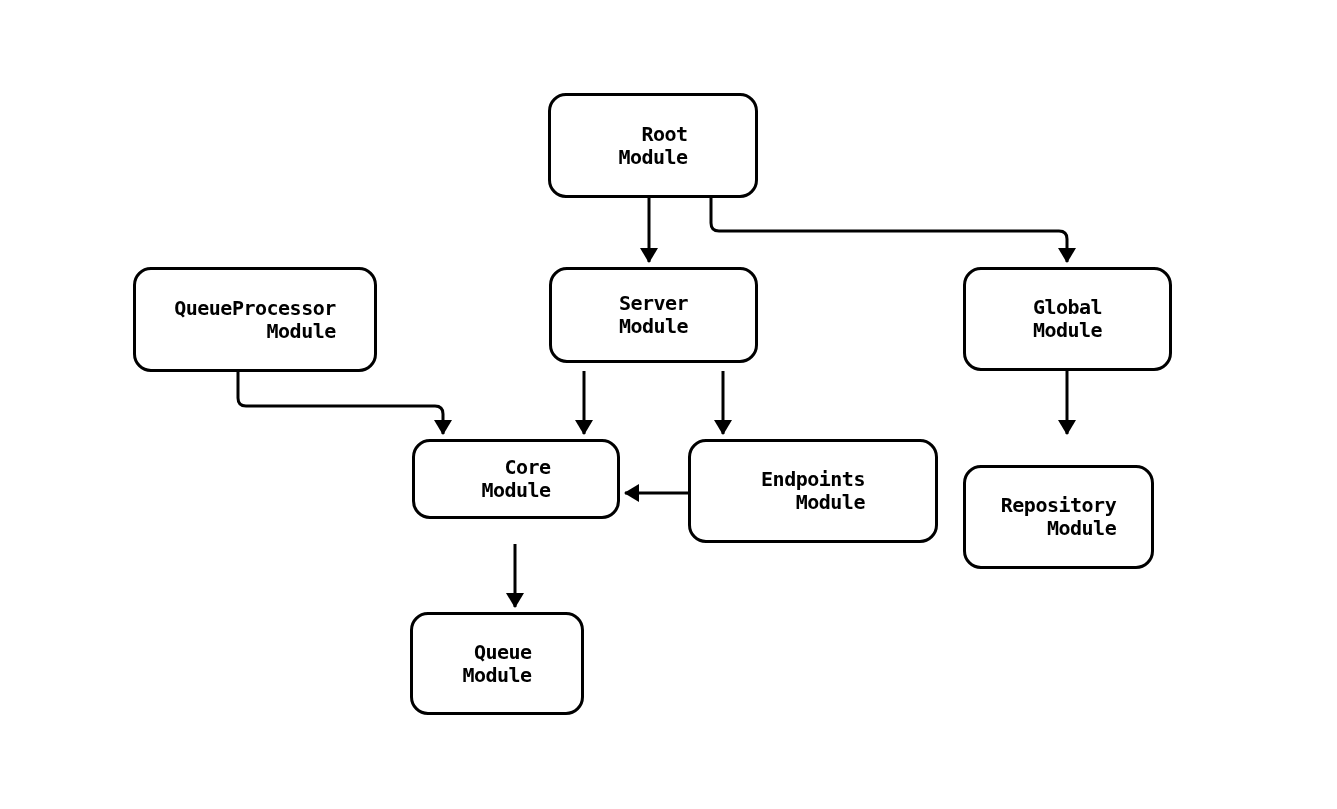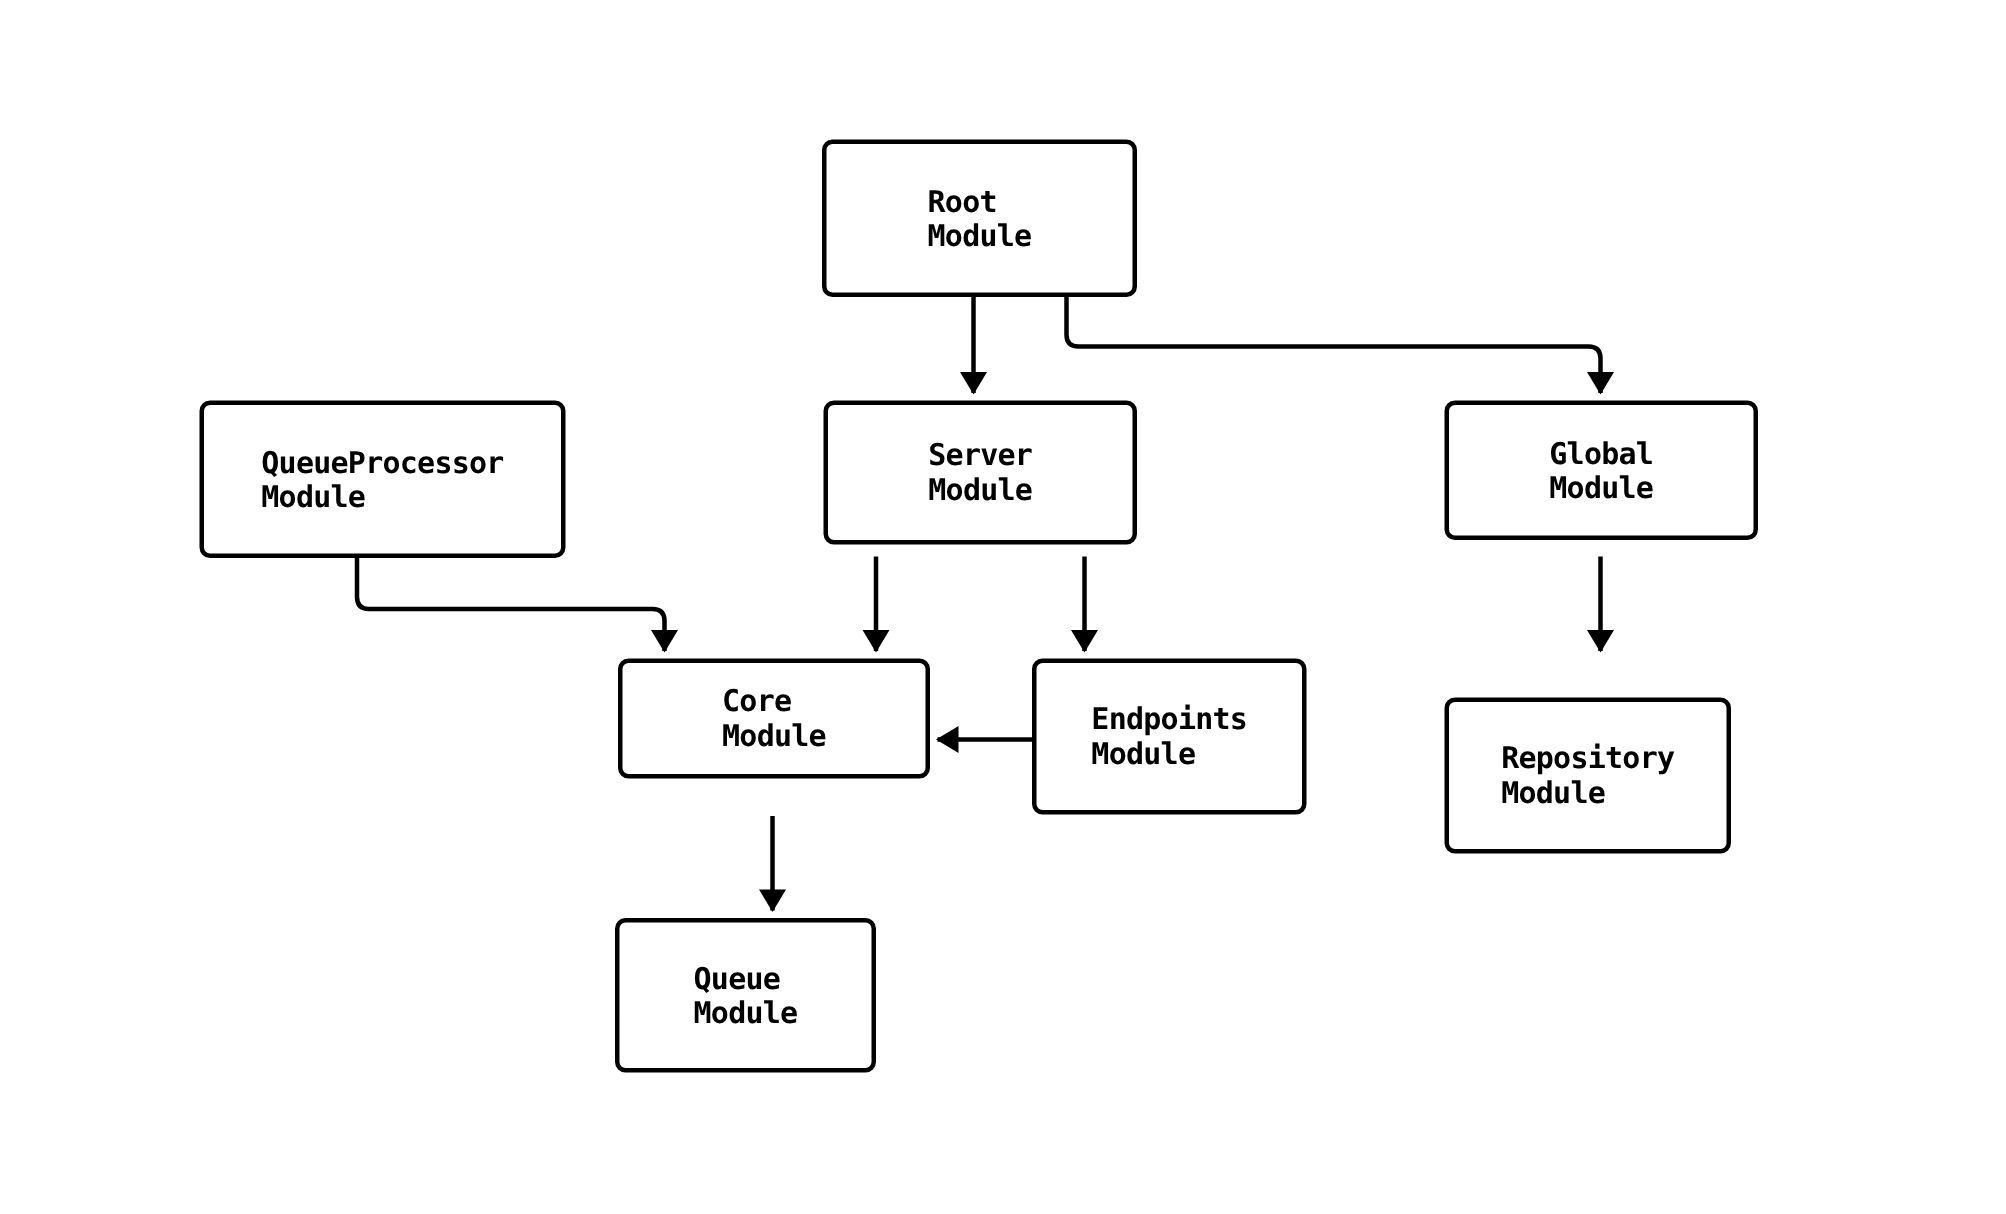--- a/index.html
+++ b/index.html
@@ -24,26 +24,26 @@
   }
   .edge {
     stroke: #000000;
     stroke-width: 3;
     fill: none;
   }
   .node {
     position: absolute;
     box-sizing: border-box;
     border: 3px solid #000000;
-    border-radius: 7px;
+    border-radius: 18px;
     background: #ffffff;
     display: flex;
     align-items: center;
     justify-content: center;
-    text-align: left;
+    text-align: right;
   }
   .node-label {
     white-space: pre-line;
     font-weight: bold;
     font-size: 20px;
     line-height: 23px;
     color: #000000;
     letter-spacing: -0.5px;
   }
 </style>
@@ -84,31 +84,31 @@
   <div class="node" style="left:133px; top:267px; width:244px; height:105px">
     <span class="node-label">QueueProcessor
 Module</span>
   </div>
 
   <div class="node" style="left:549px; top:267px; width:209px; height:96px">
     <span class="node-label">Server
 Module</span>
   </div>
 
-  <div class="node" style="left:963px; top:267px; width:209px; height:93px">
+  <div class="node" style="left:963px; top:267px; width:209px; height:104px">
     <span class="node-label">Global
 Module</span>
   </div>
 
   <div class="node" style="left:412px; top:439px; width:208px; height:80px">
     <span class="node-label">Core
 Module</span>
   </div>
 
-  <div class="node" style="left:688px; top:439px; width:183px; height:104px">
+  <div class="node" style="left:688px; top:439px; width:250px; height:104px">
     <span class="node-label">Endpoints
 Module</span>
   </div>
 
   <div class="node" style="left:963px; top:465px; width:191px; height:104px">
     <span class="node-label">Repository
 Module</span>
   </div>
 
   <div class="node" style="left:410px; top:612px; width:174px; height:103px">

